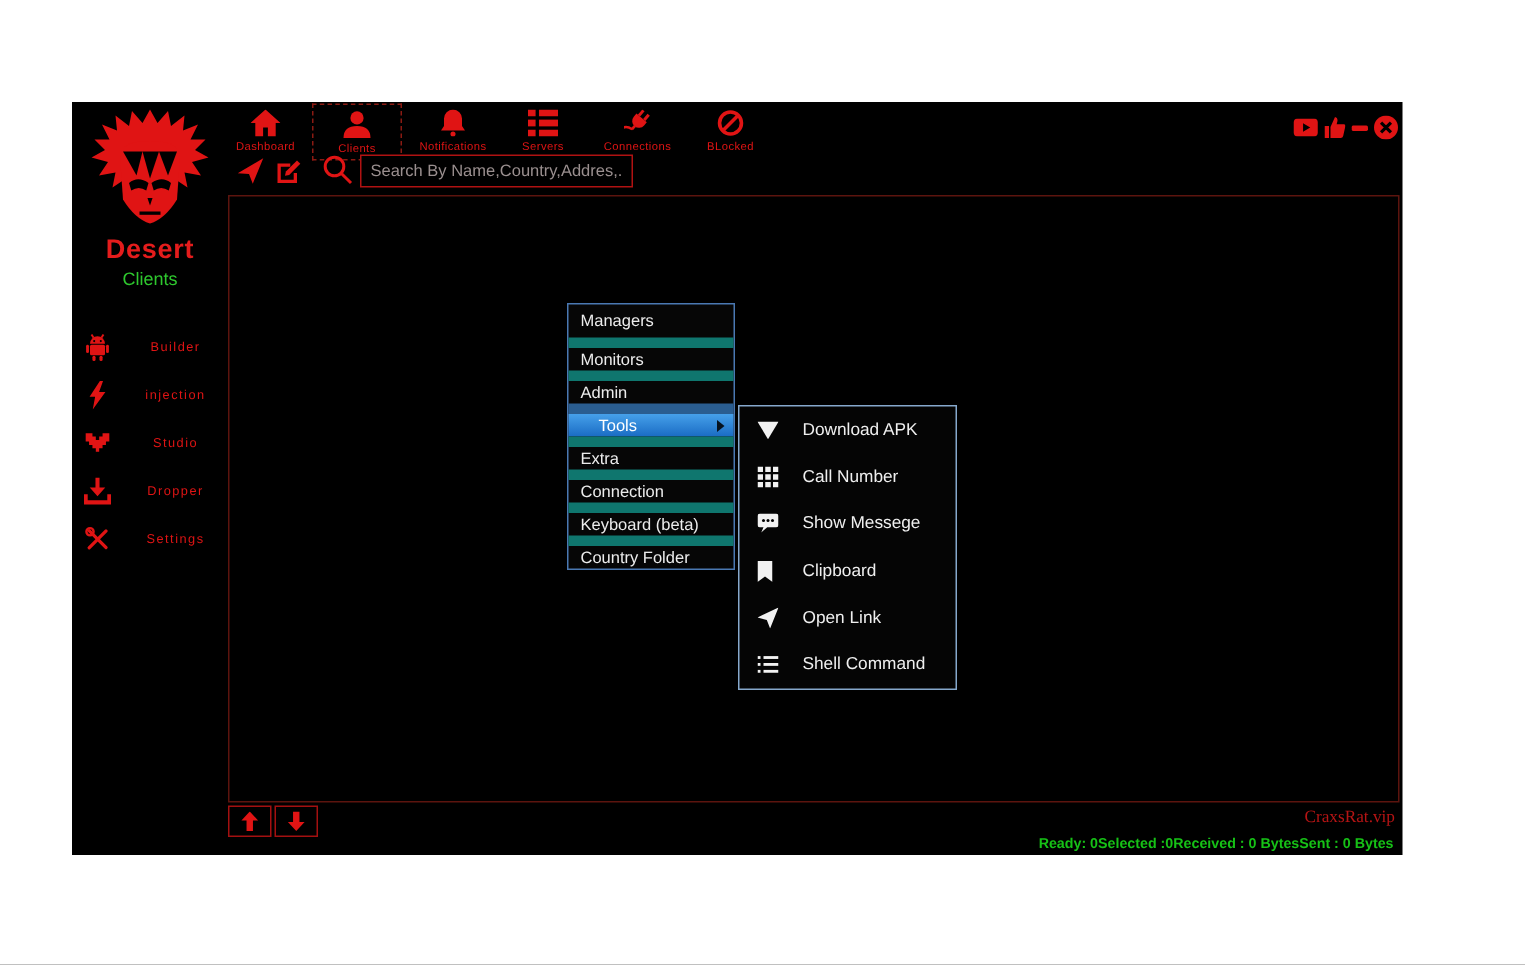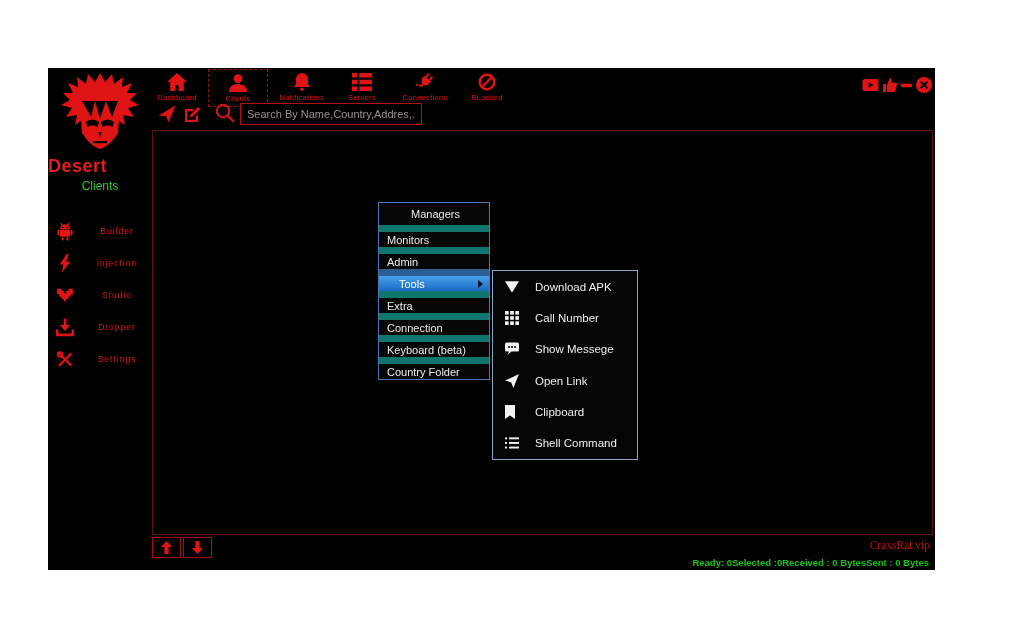--- a/index.html
+++ b/index.html
@@ -3,21 +3,21 @@
 <meta charset="utf-8">
 <style>
   * { margin:0; padding:0; box-sizing:border-box; }
   html,body { width:1024px; height:643px; background:#ffffff; font-family:"Liberation Sans", sans-serif; overflow:hidden; }
 
   .window { position:absolute; left:48px; top:68px; width:887px; height:502px; background:#000; color:#e01414; }
 
   
   .logo { position:absolute; left:12px; top:4px; width:80px; height:84px; color:#e01414; }
   .logo svg { width:100%; height:100%; }
-  .side-title { position:absolute; left:0; top:88px; width:104px; font-size:18px; font-weight:bold; color:#e41c1c; letter-spacing:0.5px; }
+  .side-title { position:absolute; left:0; top:88px; width:104px; text-align:center; font-size:18px; font-weight:bold; color:#e41c1c; letter-spacing:0.5px; }
   .side-sub { position:absolute; left:0; top:111px; width:104px; text-align:center; font-size:12px; color:#2ec82e; }
   .side-item { position:absolute; left:6px; width:130px; height:26px; display:flex; align-items:center; cursor:pointer; }
   .side-item .ic { width:18px; height:19px; margin-left:2px; flex:0 0 18px; color:#e01414; }
   .side-item .ic svg { width:100%; height:100%; }
   .side-item .lbl { width:86px; text-align:center; font-size:8.5px; color:#e01414; letter-spacing:1px; }
 
   
   .nav-item { position:absolute; top:3px; width:64px; text-align:center; cursor:pointer; color:#e01414; }
   .nav-item .nic { height:20px; display:flex; justify-content:center; align-items:flex-end; }
   .nav-item .nic svg { height:18px; }
@@ -33,21 +33,21 @@
   
   .winctl { position:absolute; top:9px; display:flex; align-items:center; gap:4px; }
   .winctl .wic { color:#e01414; cursor:pointer; display:flex; align-items:center; }
 
   
   .content { position:absolute; left:104px; top:62px; width:781px; height:405px; border:1px solid #5c140e; background:#000; }
 
   
   .ctx { position:absolute; left:330px; top:134px; width:112px; height:178px; background:#060606; border:1px solid #4a78b2; display:grid; grid-template-rows:repeat(8,1fr); }
   .ctx-item { display:flex; align-items:center; padding-left:8px; font-size:11px; color:#ececec; border-top:7px solid #0f766e; cursor:pointer; position:relative; }
-  .ctx-item:first-child { border-top:none;margin-left:24px; }
+  .ctx-item:first-child { border-top:none; }
   .ctx-item.selected { background:linear-gradient(#46a0ea,#1a6cc4); color:#fff; border-top-color:#2a5d90;padding-left:20px; }
   .ctx-arrow { position:absolute; right:6px; top:50%; margin-top:-4px; width:0; height:0; border-left:5px solid #06121f; border-top:4px solid transparent; border-bottom:4px solid transparent; }
 
   
   .sub { position:absolute; left:444px; top:202px; width:146px; height:190px; background:#050505; border:1px solid #86a8cc; display:grid; grid-template-rows:repeat(6,1fr); }
   .sub-item { display:flex; align-items:center; padding-left:12px; cursor:pointer; color:#efefef; }
   .sub-item .sic { width:14px; height:14px; color:#f2f2f2; flex:0 0 14px; display:flex; align-items:center; }
   .sub-item .sic svg { width:14px; height:14px; }
   .sub-item .slbl { margin-left:16px; font-size:11.5px; }
 
@@ -312,33 +312,33 @@
           <path d="M0 1.5 Q0 0 1.5 0 h11 Q14 0 14 1.5 v6 q0 1.5 -1.5 1.5 H6.5 L2.5 12.5 4 9 H1.5 Q0 9 0 7.5 Z"></path>
           <circle cx="4" cy="4.5" r="1" fill="#000"></circle>
             <circle cx="7" cy="4.5" r="1" fill="#000"></circle>
             <circle cx="10" cy="4.5" r="1" fill="#000"></circle>
         </svg>
       </span>
       <span class="slbl">Show Messege</span>
     </div>
     <div class="sub-item">
       <span class="sic">
+        <svg viewBox="0 0 10 14" fill="currentColor" style="width:10px">
+            <path d="M0 0 h10 v14 L5 10.4 0 14 Z"></path>
+          </svg>
+      </span>
+      <span class="slbl">Clipboard</span>
+    </div>
+    <div class="sub-item">
+      <span class="sic">
         <svg viewBox="0 0 14 14" fill="currentColor">
             <path d="M0 6.6 L14 0 8.4 14 6.2 8.4 Z"></path>
           </svg>
       </span>
       <span class="slbl">Open Link</span>
-    </div>
-    <div class="sub-item">
-      <span class="sic">
-        <svg viewBox="0 0 10 14" fill="currentColor" style="width:10px">
-            <path d="M0 0 h10 v14 L5 10.4 0 14 Z"></path>
-          </svg>
-      </span>
-      <span class="slbl">Clipboard</span>
     </div>
     <div class="sub-item">
       <span class="sic">
         <svg viewBox="0 0 14 12" fill="currentColor">
           <rect x="0" y="0.4" width="2" height="1.9"></rect>
             <rect x="4" y="0.4" width="10" height="1.9"></rect>
           <rect x="0" y="5" width="2" height="1.9"></rect>
             <rect x="4" y="5" width="10" height="1.9"></rect>
           <rect x="0" y="9.6" width="2" height="1.9"></rect>
             <rect x="4" y="9.6" width="10" height="1.9"></rect>

